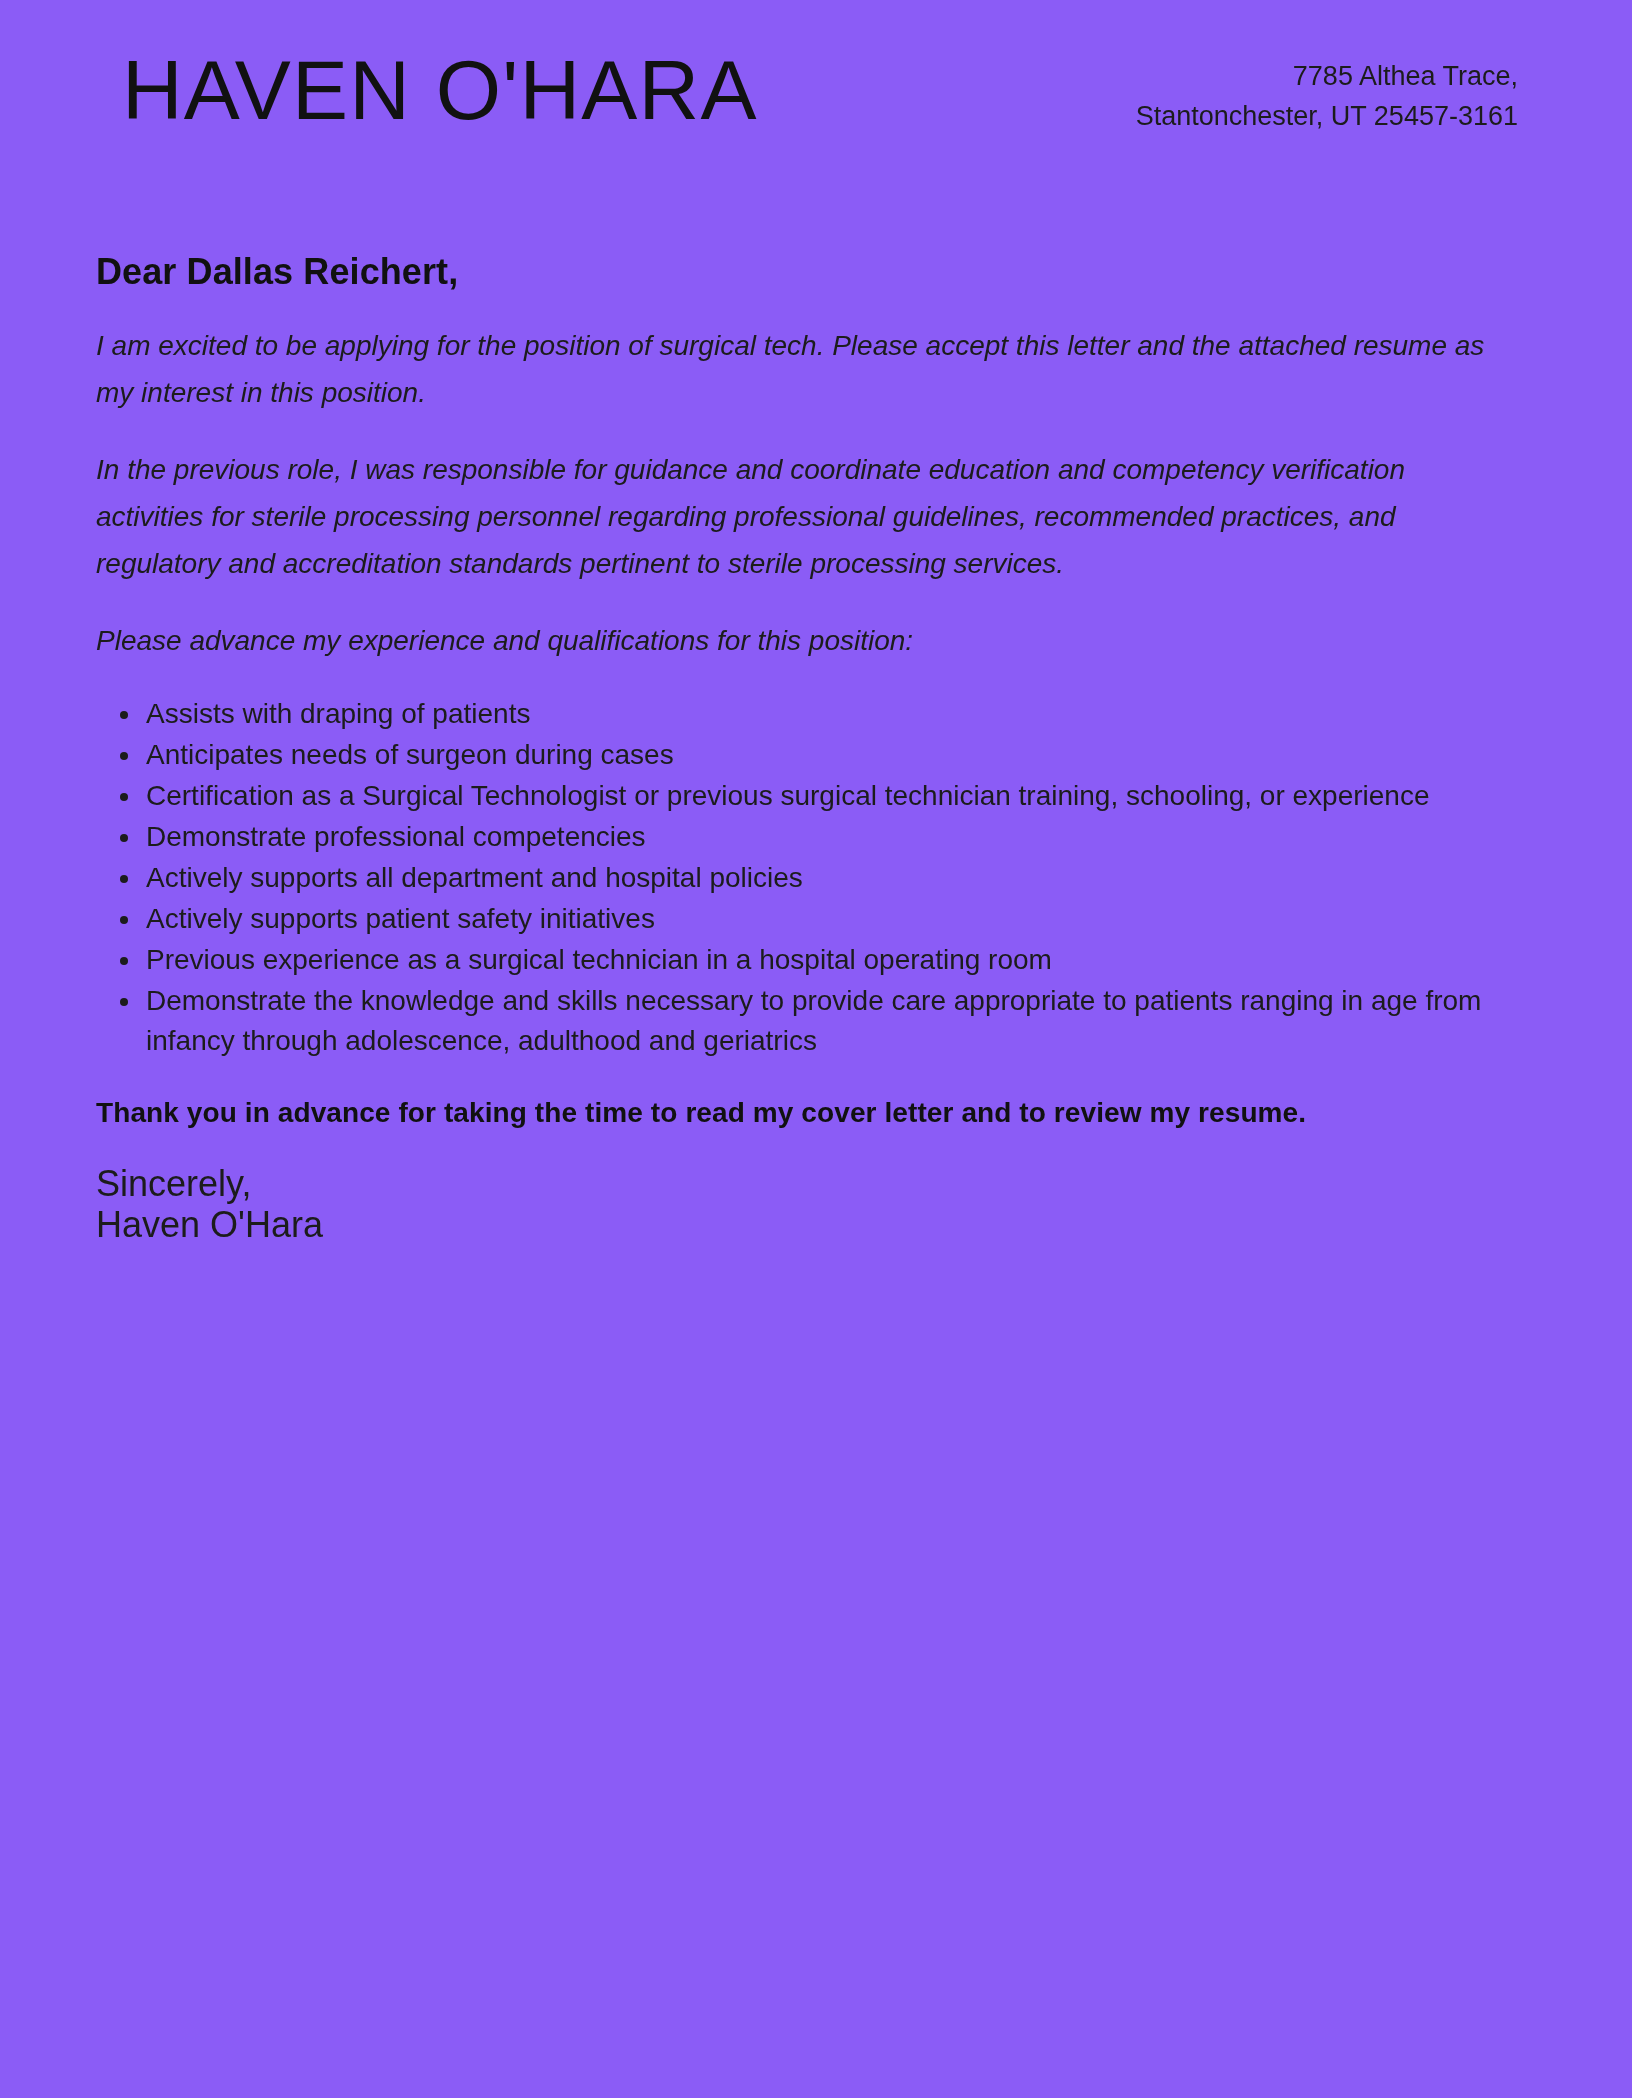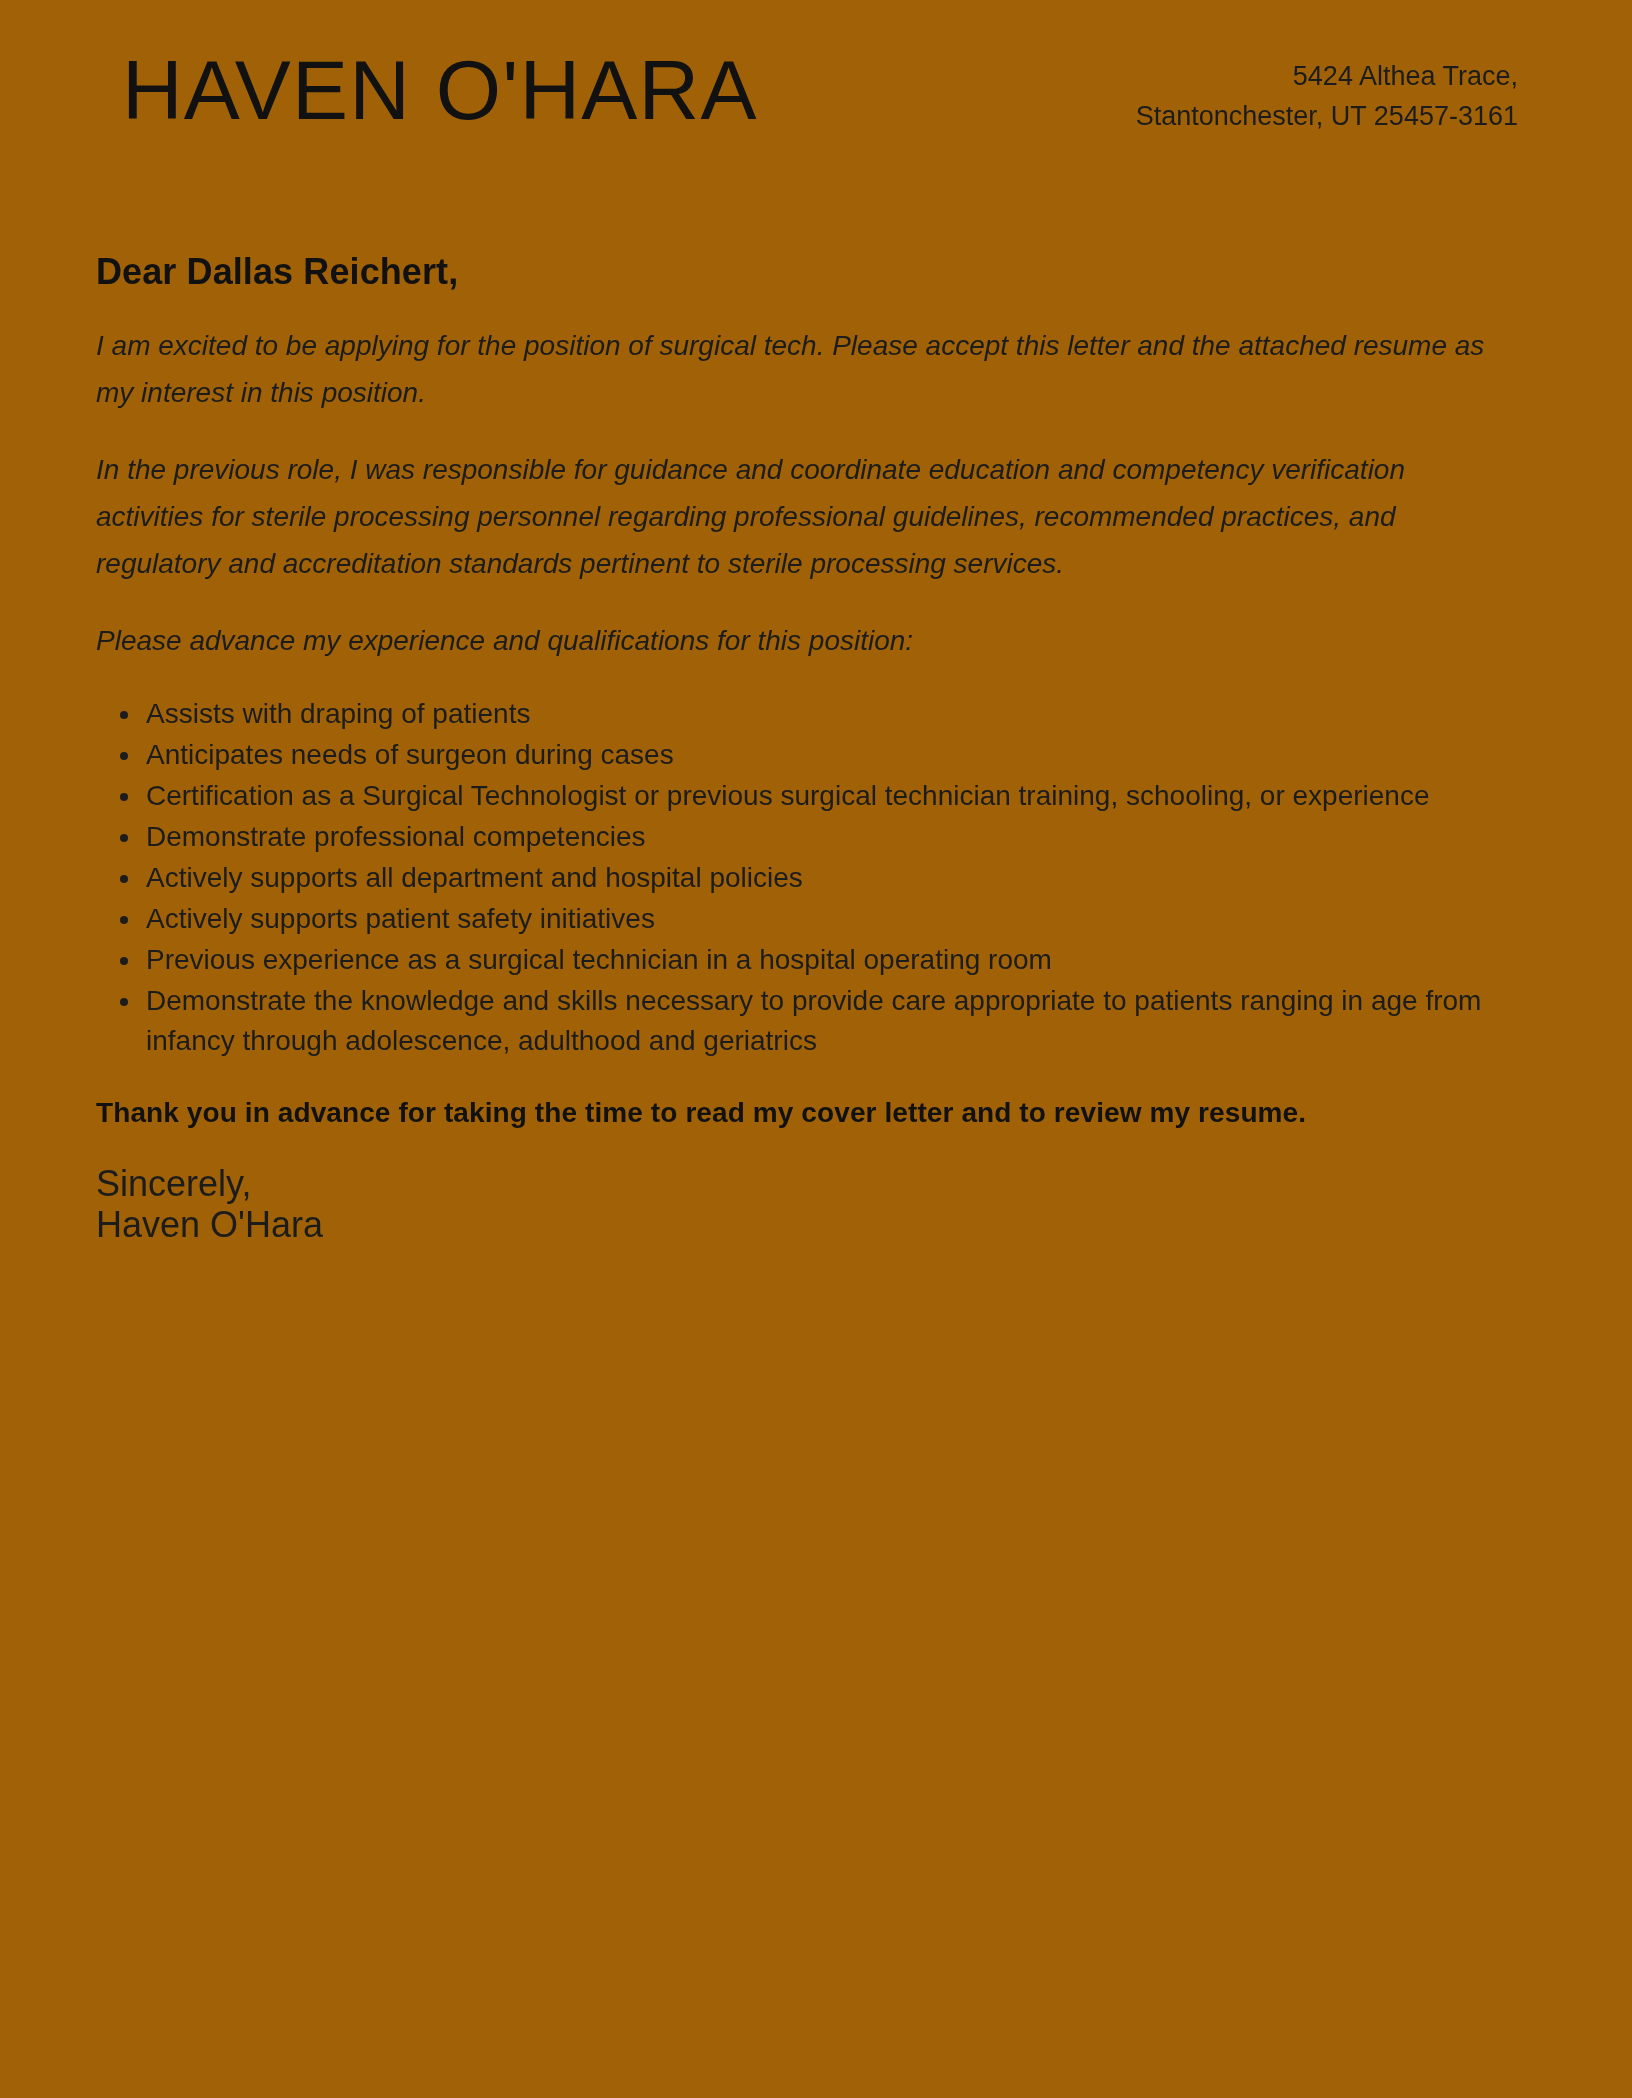--- a/index.html
+++ b/index.html
@@ -10,21 +10,21 @@
   body {
     font-family: "Liberation Sans", "DejaVu Sans", sans-serif;
     color: #1a1a1a;
     -webkit-font-smoothing: antialiased;
   }
 
   .page {
     position: relative;
     width: 1632px;
     height: 2098px;
-    background: #a16207;
+    background: #8b5cf6;
     box-sizing: border-box;
     overflow: hidden;
   }
 
   
   .letterhead {
     position: absolute;
     left: 0;
     top: 0;
     width: 1632px;
@@ -142,21 +142,21 @@
 
 <div class="page">
 
   <div class="letterhead">
 
     <div class="name-block">
       <div class="name">HAVEN O'HARA</div>
     </div>
 
     <div class="contact-block">
-      <div class="contact-line">5424 Althea Trace,</div>
+      <div class="contact-line">7785 Althea Trace,</div>
       <div class="contact-line">Stantonchester, UT 25457-3161</div>
     </div>
 
   </div>
 
   <div class="letter-body">
 
     <p class="salutation">Dear Dallas Reichert,</p>
 
     <p class="para intro">I am excited to be applying for the position of surgical tech. Please accept this letter and the attached resume as my interest in this position.</p>

